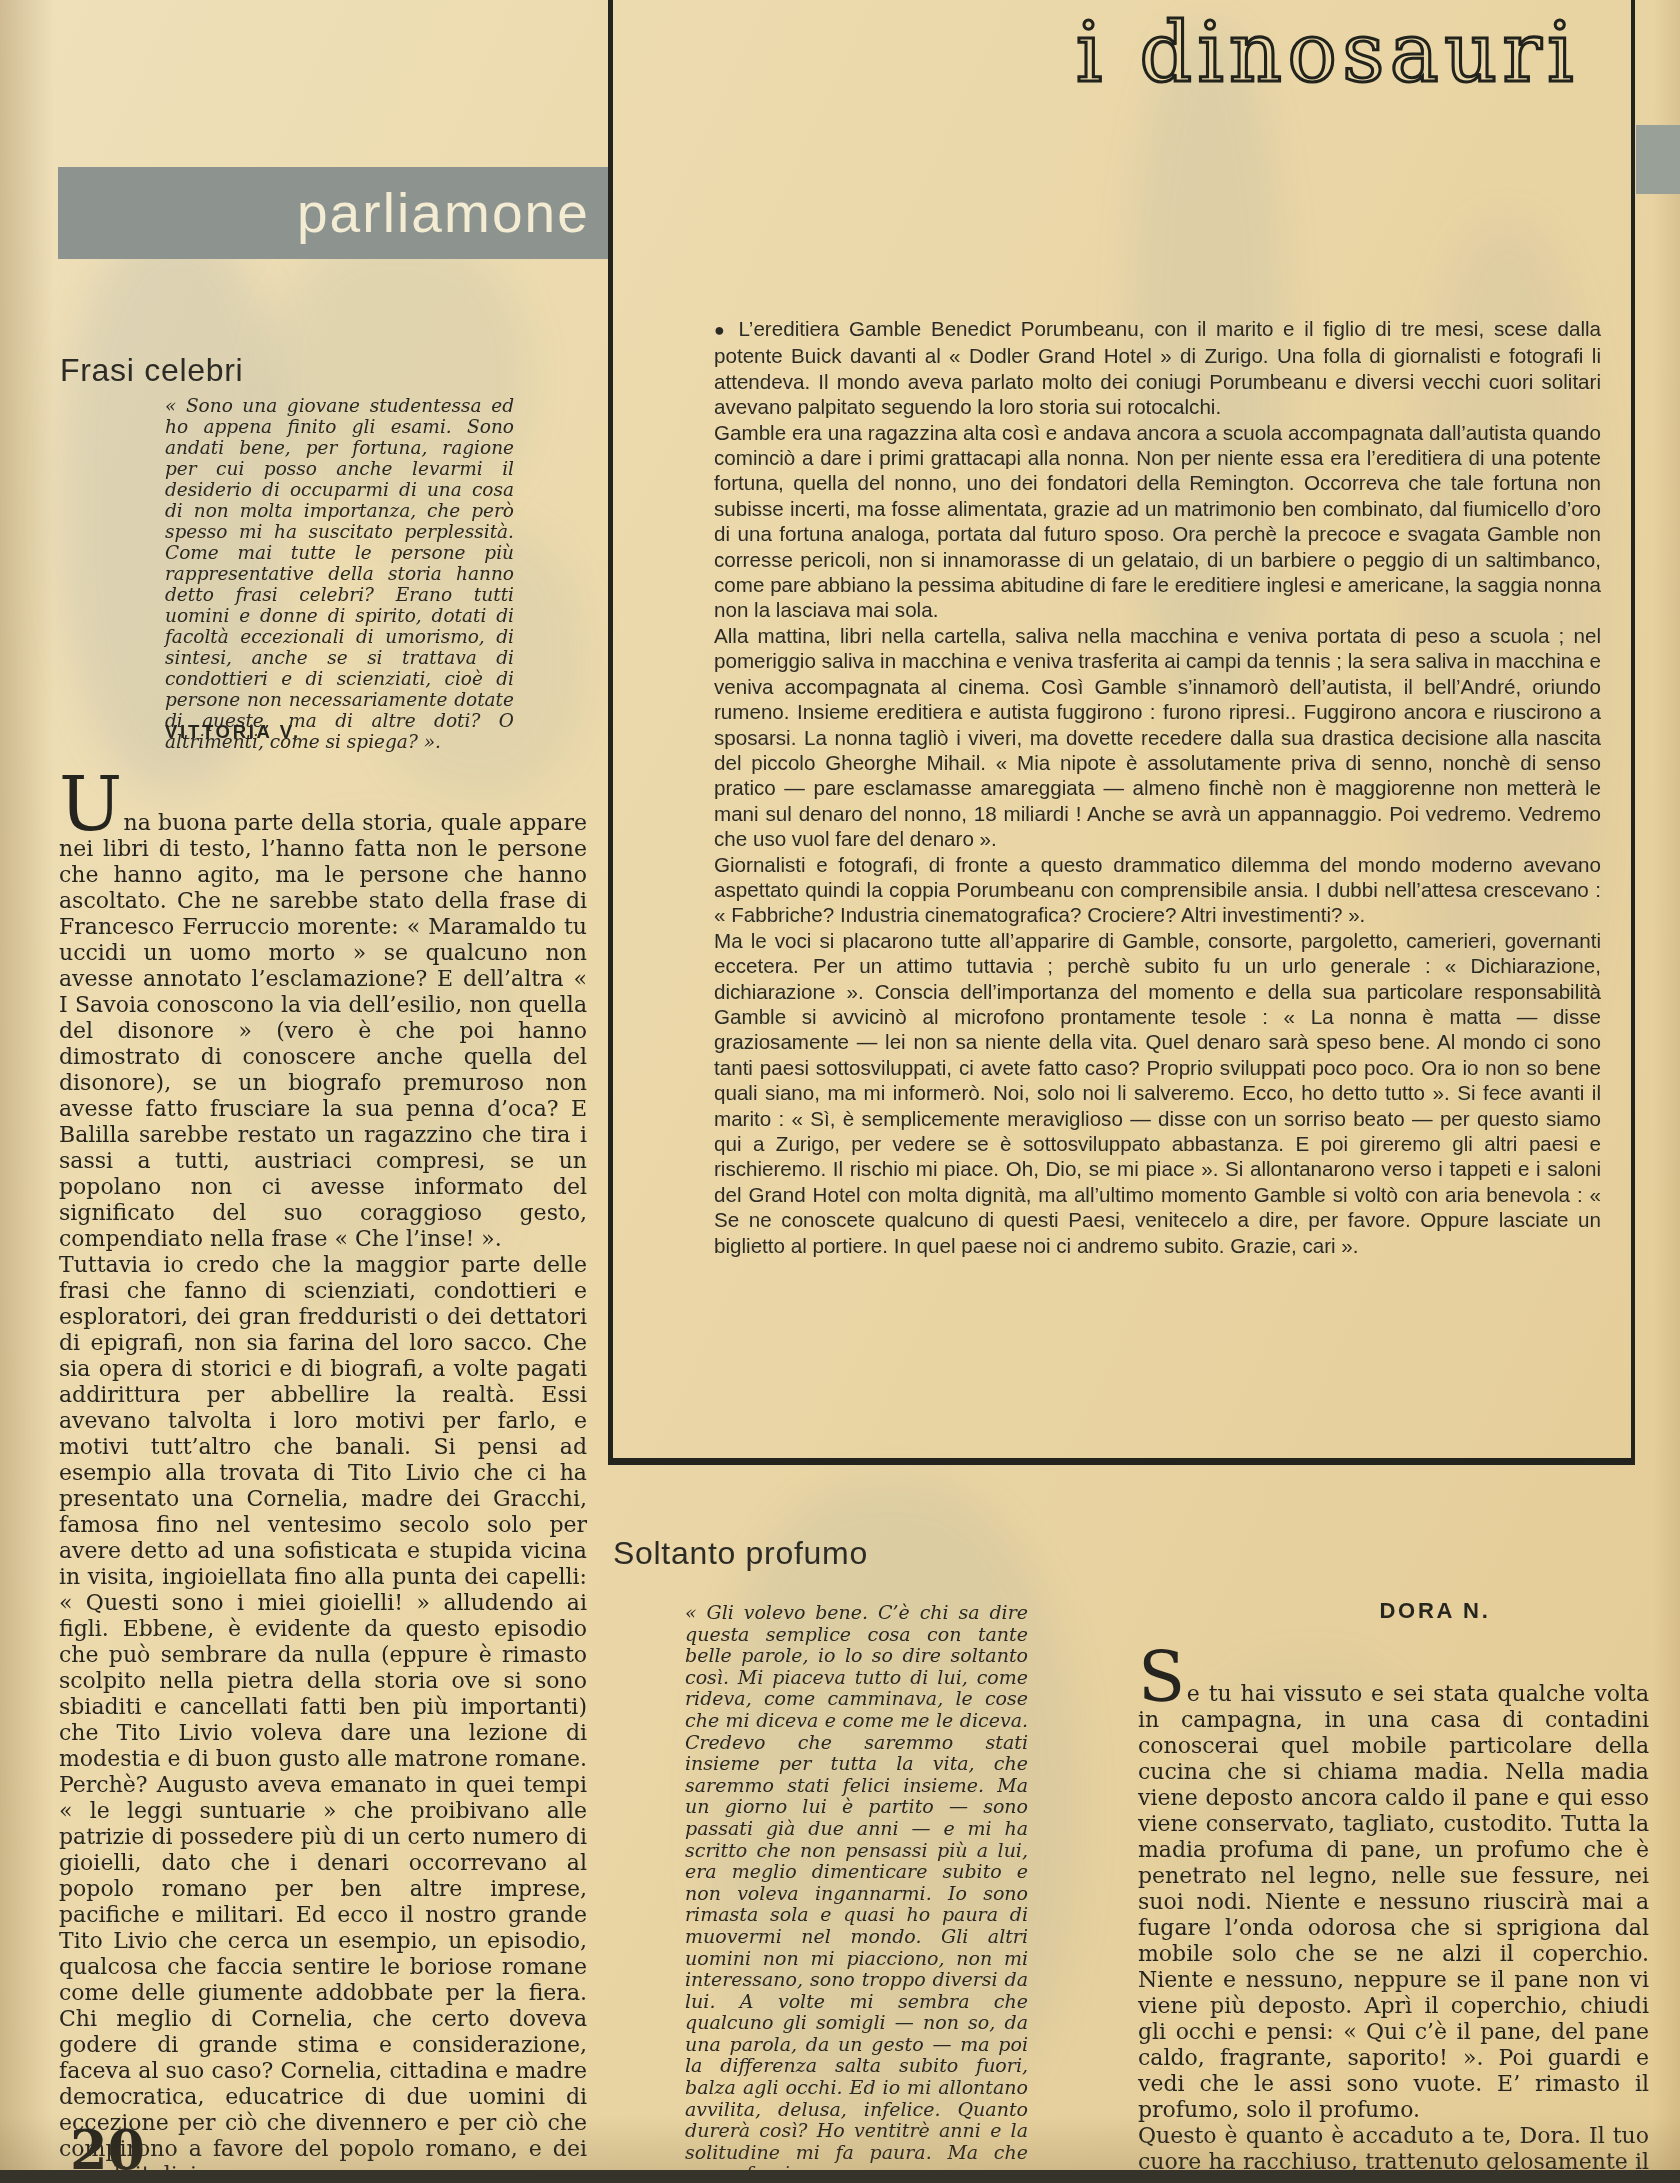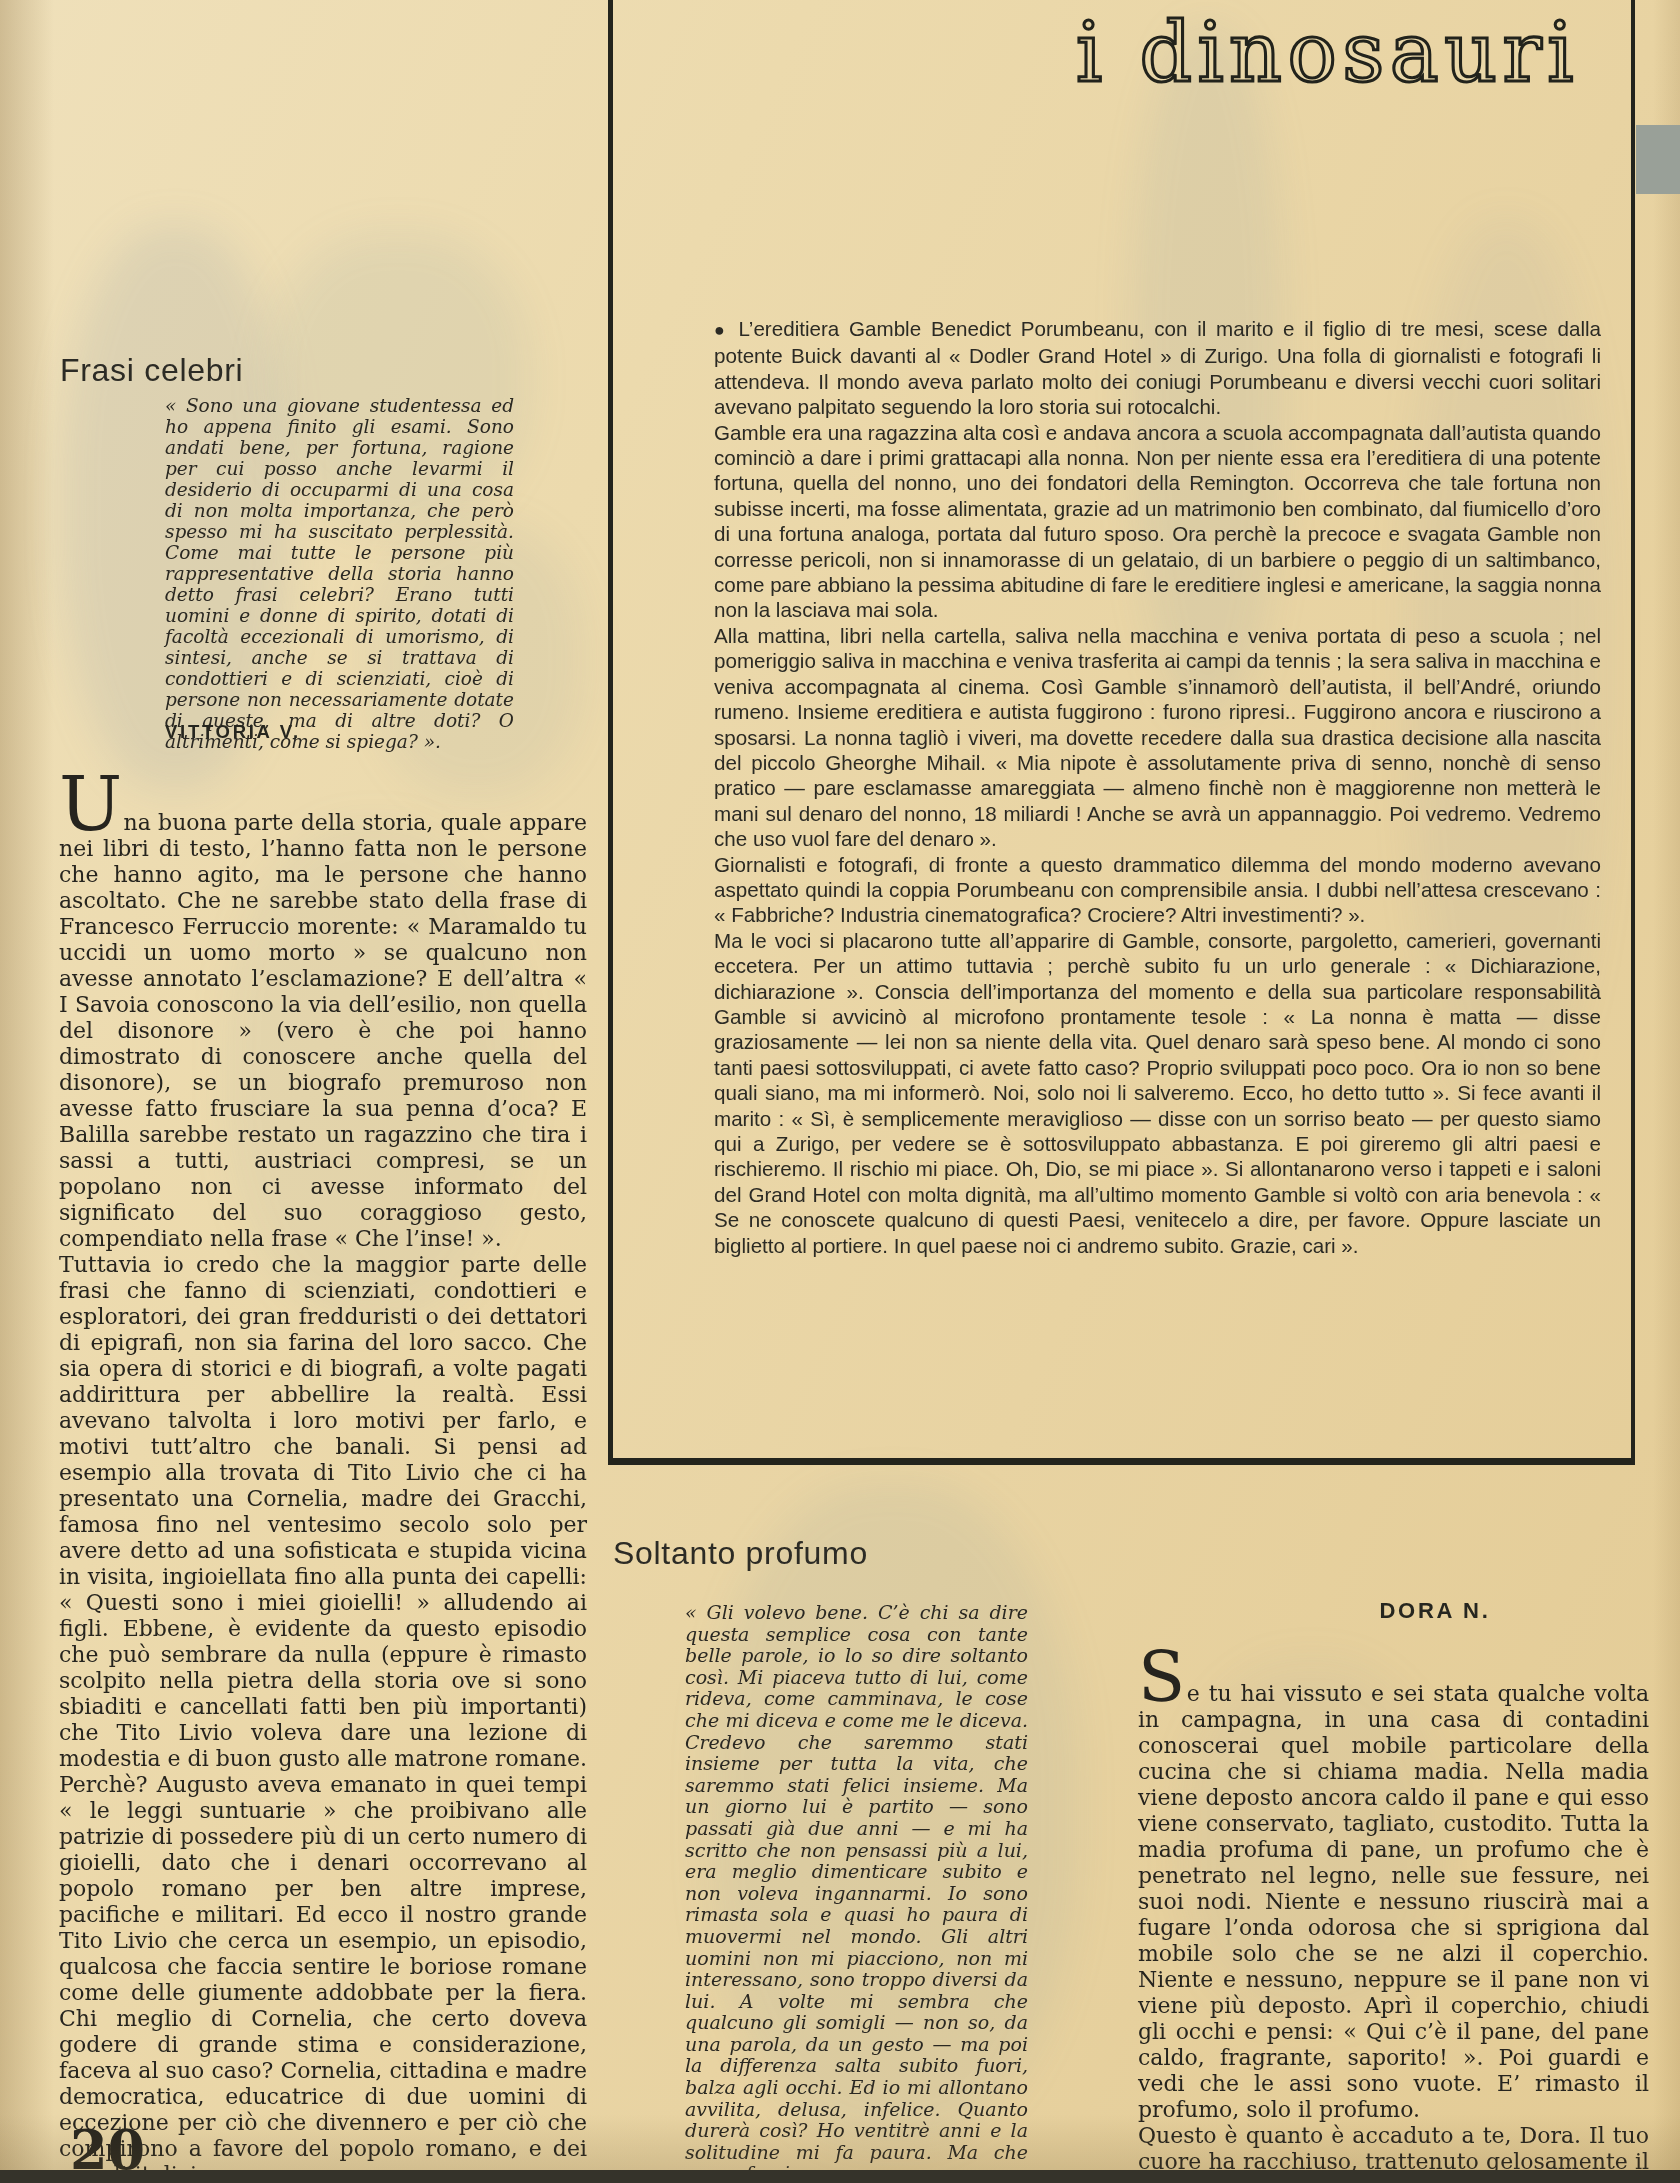--- a/index.html
+++ b/index.html
@@ -82,20 +82,23 @@
   <div class="edge-right"></div>
   <div class="stain" style="left:62px;top:226px;width:226px;height:563px;background:rgba(122,144,160,.14);"></div>
   <div class="stain" style="left:268px;top:233px;width:261px;height:295px;background:rgba(122,144,160,.10);"></div>
   <div class="stain" style="left:371px;top:522px;width:213px;height:275px;background:rgba(122,144,160,.09);"></div>
   <div class="stain" style="left:226px;top:824px;width:295px;height:494px;background:rgba(120,140,155,.07);"></div>
   <div class="stain" style="left:1132px;top:27.5px;width:151px;height:686px;background:rgba(122,144,160,.11);"></div>
   <div class="stain" style="left:1407px;top:220px;width:199px;height:892px;background:rgba(122,144,160,.08);"></div>
   <div class="stain" style="left:707px;top:1483px;width:371px;height:659px;background:rgba(122,144,160,.10);"></div>
   <div class="stain" style="left:1181px;top:1661px;width:261px;height:357px;background:rgba(122,144,160,.07);"></div>
 
+  <div class="banner">
+    <span class="banner-label">parliamone</span>
+  </div>
 
   <div class="frasi-heading">Frasi celebri</div>
 
   <div class="letter-quote">« Sono una giovane studentessa ed ho appena finito gli esami. Sono andati bene, per fortuna, ragione per cui posso anche levarmi il desiderio di occuparmi di una cosa di non molta importanza, che però spesso mi ha suscitato perplessità. Come mai tutte le persone più rappresentative della storia hanno detto frasi celebri? Erano tutti uomini e donne di spirito, dotati di facoltà eccezionali di umorismo, di sintesi, anche se si trattava di condottieri e di scienziati, cioè di persone non necessariamente dotate di queste, ma di altre doti? O altrimenti, come si spiega? ».</div>
   <div class="letter-sig">VITTORIA V.</div>
 
   <div class="left-article">
     <p><span class="raisedcap">U</span><span>na buona parte della storia, quale appare nei libri di testo, l’hanno fatta non le persone che hanno agito, ma le persone che hanno ascoltato. Che ne sarebbe stato della frase di Francesco Ferruccio morente: « Maramaldo tu uccidi un uomo morto » se qualcuno non avesse annotato l’esclamazione? E dell’altra « I Savoia conoscono la via dell’esilio, non quella del disonore » (vero è che poi hanno dimostrato di conoscere anche quella del disonore), se un biografo premuroso non avesse fatto frusciare la sua penna d’oca? E Balilla sarebbe restato un ragazzino che tira i sassi a tutti, austriaci compresi, se un popolano non ci avesse informato del significato del suo coraggioso gesto, compendiato nella frase « Che l’inse! ».</span></p>
     <p>Tuttavia io credo che la maggior parte delle frasi che fanno di scienziati, condottieri e esploratori, dei gran fredduristi o dei dettatori di epigrafi, non sia farina del loro sacco. Che sia opera di storici e di biografi, a volte pagati addirittura per abbellire la realtà. Essi avevano talvolta i loro motivi per farlo, e motivi tutt’altro che banali. Si pensi ad esempio alla trovata di Tito Livio che ci ha presentato una Cornelia, madre dei Gracchi, famosa fino nel ventesimo secolo solo per avere detto ad una sofisticata e stupida vicina in visita, ingioiellata fino alla punta dei capelli: « Questi sono i miei gioielli! » alludendo ai figli. Ebbene, è evidente da questo episodio che può sembrare da nulla (eppure è rimasto scolpito nella pietra della storia ove si sono sbiaditi e cancellati fatti ben più importanti) che Tito Livio voleva dare una lezione di modestia e di buon gusto alle matrone romane. Perchè? Augusto aveva emanato in quei tempi « le leggi suntuarie » che proibivano alle patrizie di possedere più di un certo numero di gioielli, dato che i denari occorrevano al popolo romano per ben altre imprese, pacifiche e militari. Ed ecco il nostro grande Tito Livio che cerca un esempio, un episodio, qualcosa che faccia sentire le boriose romane come delle giumente addobbate per la fiera. Chi meglio di Cornelia, che certo doveva godere di grande stima e considerazione, faceva al suo caso? Cornelia, cittadina e madre democratica, educatrice di due uomini di eccezione per ciò che divennero e per ciò che compirono a favore del popolo romano, e dei popoli italici.</p>
     <p>Ecco quindi che la frase « questi sono i miei gioielli » assume tutt’altro senso da quello che potrebbe avere a prima vista. Per capirlo, però bisogna conoscere il momento storico in cui vissero Cornelia, i suoi figli e Tito Livio. La cultura serve a spiegare anche questo, anche le frasi celebri. Purtroppo è ciò che i libri di scuola non fanno, lasciando gli scolari a sorridere davanti ad una freddura « storica » come davanti ad un baraccone della fiera.</p>

